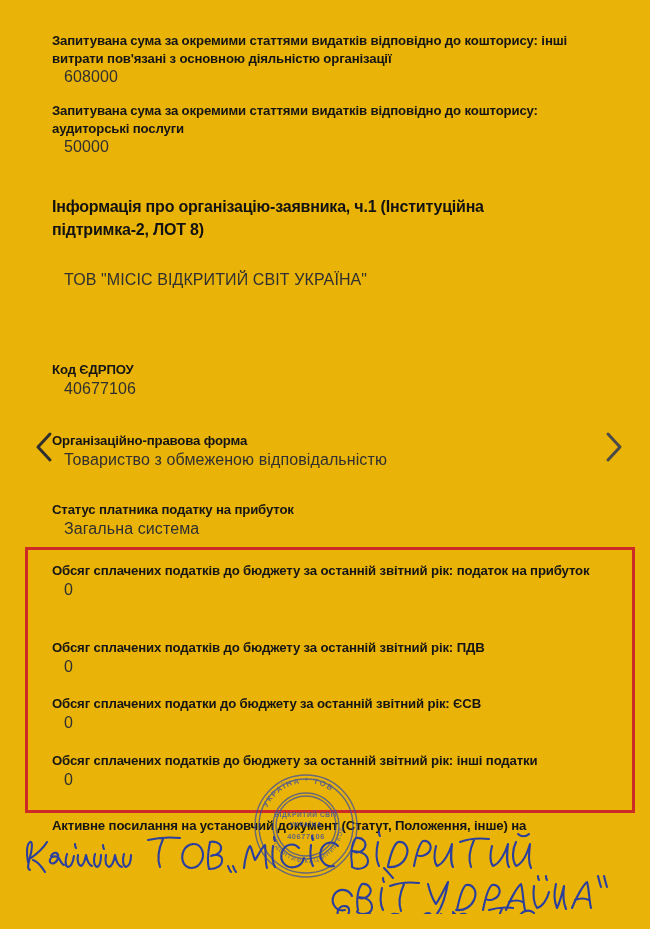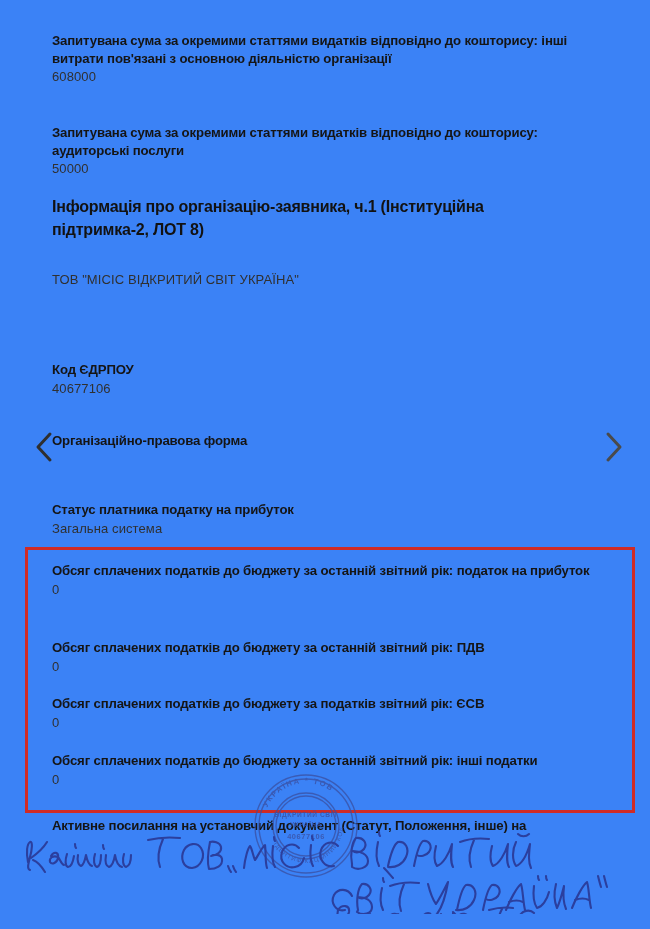--- a/index.html
+++ b/index.html
@@ -15,43 +15,44 @@
     overflow: hidden;
     font-family: "Liberation Sans", "DejaVu Sans", sans-serif;
     color: #1c1c1c;
     -webkit-font-smoothing: antialiased;
   }
 
   
   #page {
     position: absolute;
     inset: 0;
-    background: #3b82f6;
+    background: #eab308;
   }
 
   
   .field {
     position: absolute;
     left: 52px;
     width: 545px;
   }
   .field .lbl {
     font-weight: bold;
     font-size: 13.2px;
     line-height: 17.5px;
     letter-spacing: -0.15px;
     color: #151515;
   }
   .field .val {
     font-weight: normal;
-    font-size: 13px;
+    font-size: 16px;
     line-height: 17px;
     letter-spacing: 0.1px;
     color: #303030;
     margin-top: 1px;
+    margin-left: 12px;
   }
 
   
   .section-heading {
     position: absolute;
     left: 52px;
     width: 520px;
     font-weight: bold;
     font-size: 16px;
     line-height: 23px;
@@ -111,58 +112,59 @@
 </head>
 <body>
 
 <div id="page">
 
   <div class="field" style="top:32px;">
     <div class="lbl">Запитувана сума за окремими статтями видатків відповідно до кошторису: інші витрати пов'язані з основною діяльністю організації</div>
     <div class="val">608000</div>
   </div>
 
-  <div class="field" style="top:124px;">
+  <div class="field" style="top:102px;">
     <div class="lbl">Запитувана сума за окремими статтями видатків відповідно до кошторису: аудиторські послуги</div>
     <div class="val">50000</div>
   </div>
 
   <div class="section-heading" style="top:195px;">Інформація про організацію-заявника, ч.1 (Інституційна підтримка-2, ЛОТ 8)</div>
 
   <div class="field" style="top:270px;">
     <div class="val">ТОВ "МІСІС ВІДКРИТИЙ СВІТ УКРАЇНА"</div>
   </div>
 
 
   <div class="field" style="top:361px;">
     <div class="lbl">Код ЄДРПОУ</div>
     <div class="val">40677106</div>
   </div>
 
   <div class="field" style="top:432px;">
     <div class="lbl">Організаційно-правова форма</div>
+    <div class="val">Товариство з обмеженою відповідальністю</div>
   </div>
 
   <div class="field" style="top:501px;">
     <div class="lbl">Статус платника податку на прибуток</div>
     <div class="val">Загальна система</div>
   </div>
 
   <div class="field" style="top:562px;">
     <div class="lbl">Обсяг сплачених податків до бюджету за останній звітний рік: податок на прибуток</div>
     <div class="val">0</div>
   </div>
 
   <div class="field" style="top:639px;">
     <div class="lbl">Обсяг сплачених податків до бюджету за останній звітний рік: ПДВ</div>
     <div class="val">0</div>
   </div>
 
   <div class="field" style="top:695px;">
-    <div class="lbl">Обсяг сплачених податків до бюджету за податків звітний рік: ЄСВ</div>
+    <div class="lbl">Обсяг сплачених податки до бюджету за останній звітний рік: ЄСВ</div>
     <div class="val">0</div>
   </div>
 
   <div class="field" style="top:752px;">
     <div class="lbl">Обсяг сплачених податків до бюджету за останній звітний рік: інші податки</div>
     <div class="val">0</div>
   </div>
 
   <div class="field" style="top:817px;">
     <div class="lbl">Активне посилання на установчий документ (Статут, Положення, інше) на</div>

